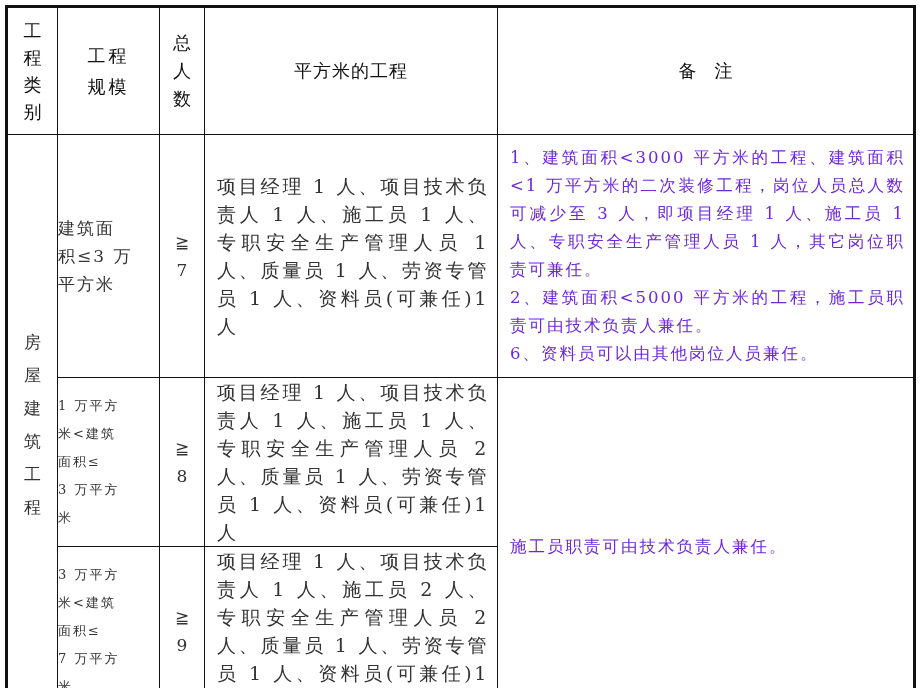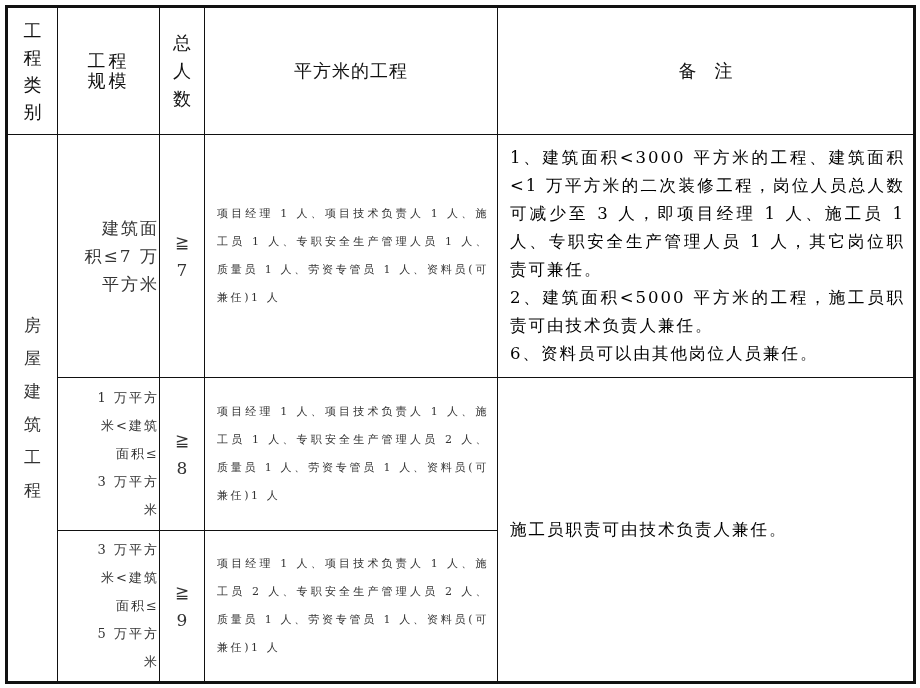--- a/index.html
+++ b/index.html
@@ -7,25 +7,25 @@
          font-family: "DejaVu Serif", "Liberation Serif", serif; color: #222; }
   table.t { position: absolute; left: 5px; top: 5px; border-collapse: collapse;
             width: 911px; height: 678px; table-layout: fixed;
             border: 3px solid #111; }
   table.t td { border: 1.5px solid #111; padding: 0; vertical-align: middle; }
   .hdr { font-size: 18px; text-align: center; color: #111; }
   .c1 { width: 51px; }
   .c2 { width: 102px; }
   .c3 { width: 45px; }
   .c4 { width: 293px; }
-  .scale { font-size: 17px; text-align: right; line-height: 28px; letter-spacing: 2px; color: #333; }
+  .scale { font-size: 17px; text-align: left; line-height: 28px; letter-spacing: 2px; color: #333; }
   .scale.small { font-size: 13px; line-height: 28px; }
   .total { font-size: 17px; text-align: center; line-height: 28px; color: #333; }
-  .posts { font-size: 11px; line-height: 28px; padding: 0 8px 0 12px !important; letter-spacing: 2.6px; color: #333; text-align: justify; }
-  .notes { font-size: 16.5px; line-height: 28px; padding: 0 8px 0 12px !important; letter-spacing: 2px; color: #000000; text-align: justify; margin-top: 12px; }
+  .posts { font-size: 19px; line-height: 28px; padding: 0 8px 0 12px !important; letter-spacing: 2.6px; color: #333; text-align: justify; }
+  .notes { font-size: 16.5px; line-height: 28px; padding: 0 8px 0 12px !important; letter-spacing: 2px; color: #6d28d9; text-align: justify; margin-top: 12px; }
   .notes p { margin: 0; }
   .cat { font-size: 17px; text-align: center; color: #333; }
   .cat span { display: block; line-height: 33px; }
 </style>
 </head>
 <body>
 
 <table class="t">
   <colgroup>
     <col class="c1">
@@ -38,21 +38,21 @@
       <tr style="height:128px">
     <td class="hdr">
       <div style="line-height:27px">
         <div>工</div>
         <div>程</div>
         <div>类</div>
         <div>别</div>
       </div>
     </td>
     <td class="hdr">
-      <div style="width:62px;margin:17px auto;line-height:20px;letter-spacing:3px">工程规模</div>
+      <div style="width:62px;margin:17px auto;line-height:31px;letter-spacing:3px">工程规模</div>
     </td>
     <td class="hdr">
       <div style="line-height:28px">
         <div>总</div>
         <div>人</div>
         <div>数</div>
       </div>
     </td>
     <td class="hdr" style="letter-spacing:1px">平方米的工程</td>
     <td class="hdr" style="white-space:pre">备　注</td>
@@ -62,21 +62,21 @@
     <td class="cat" rowspan="3">
       <span>房</span>
       <span>屋</span>
       <span>建</span>
       <span>筑</span>
       <span>工</span>
       <span>程</span>
     </td>
     <td class="scale">
       <div>建筑面</div>
-      <div>积≤7 万</div>
+      <div>积≤3 万</div>
       <div>平方米</div>
     </td>
     <td class="total">
       <div>≧</div>
       <div>7</div>
     </td>
     <td class="posts">项目经理 1 人、项目技术负责人 1 人、施工员 1 人、专职安全生产管理人员 1 人、质量员 1 人、劳资专管员 1 人、资料员(可兼任)1 人</td>
     <td class="notes">
       <p>1、建筑面积&lt;3000 平方米的工程、建筑面积&lt;1 万平方米的二次装修工程，岗位人员总人数可减少至 3 人，即项目经理 1 人、施工员 1 人、专职安全生产管理人员 1 人，其它岗位职责可兼任。</p>
       <p>2、建筑面积&lt;5000 平方米的工程，施工员职责可由技术负责人兼任。</p>
@@ -98,21 +98,21 @@
     </td>
     <td class="posts">项目经理 1 人、项目技术负责人 1 人、施工员 1 人、专职安全生产管理人员 2 人、质量员 1 人、劳资专管员 1 人、资料员(可兼任)1 人</td>
     <td class="notes" rowspan="2">施工员职责可由技术负责人兼任。</td>
   </tr>
 
   <tr style="height:152px">
     <td class="scale small">
       <div>3 万平方</div>
       <div>米&lt;建筑</div>
       <div>面积≤</div>
-      <div>5 万平方</div>
+      <div>7 万平方</div>
       <div>米</div>
     </td>
     <td class="total">
       <div>≧</div>
       <div>9</div>
     </td>
     <td class="posts">项目经理 1 人、项目技术负责人 1 人、施工员 2 人、专职安全生产管理人员 2 人、质量员 1 人、劳资专管员 1 人、资料员(可兼任)1 人</td>
   </tr>
 </tbody>
   </table>

